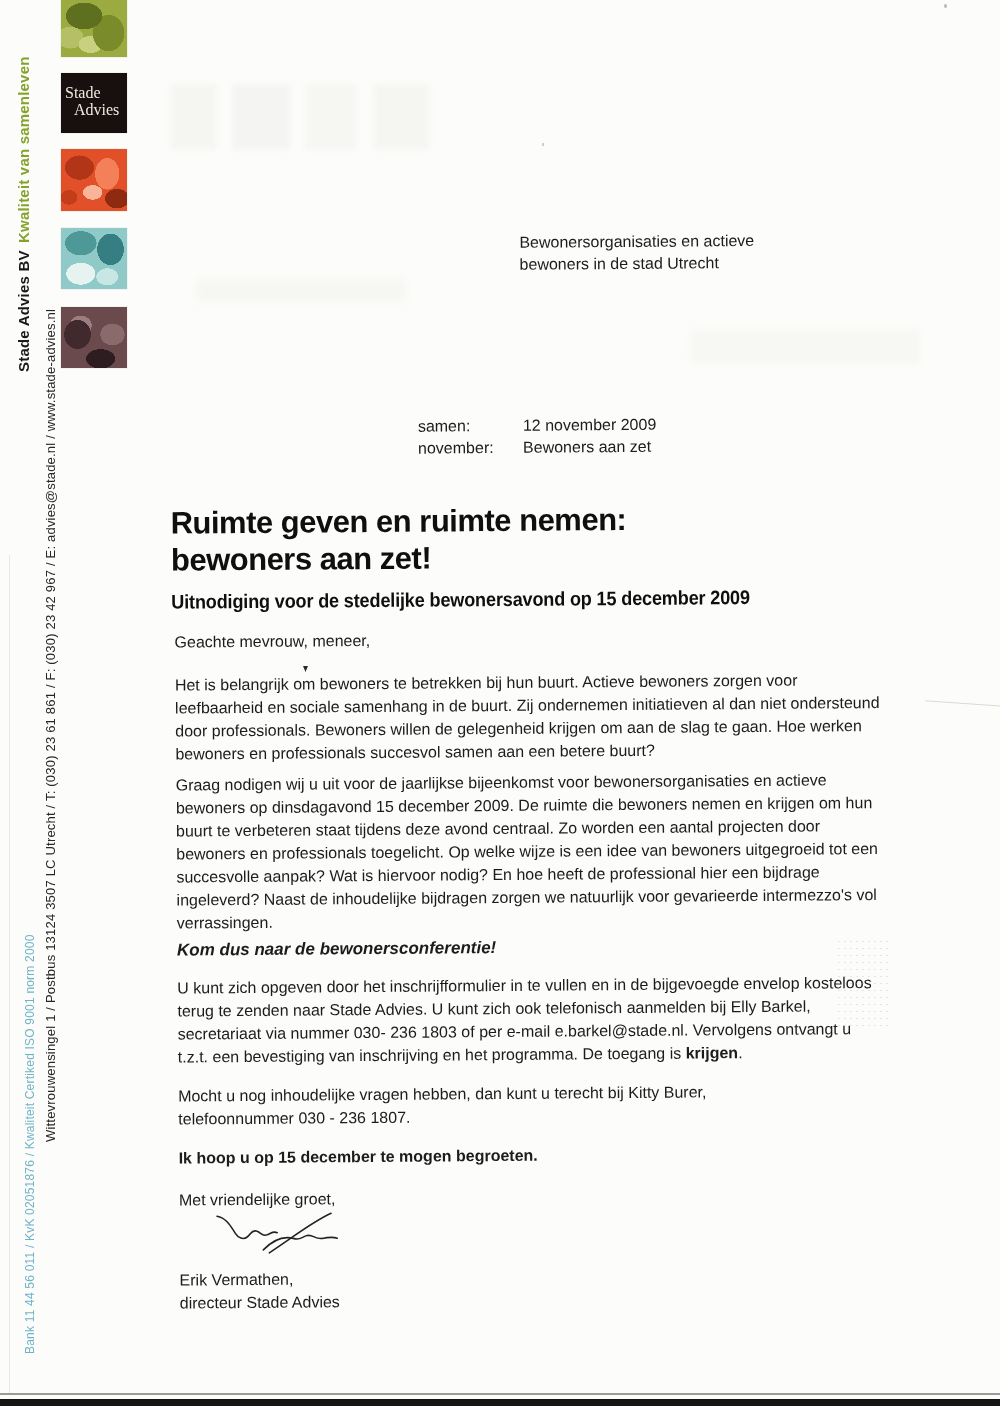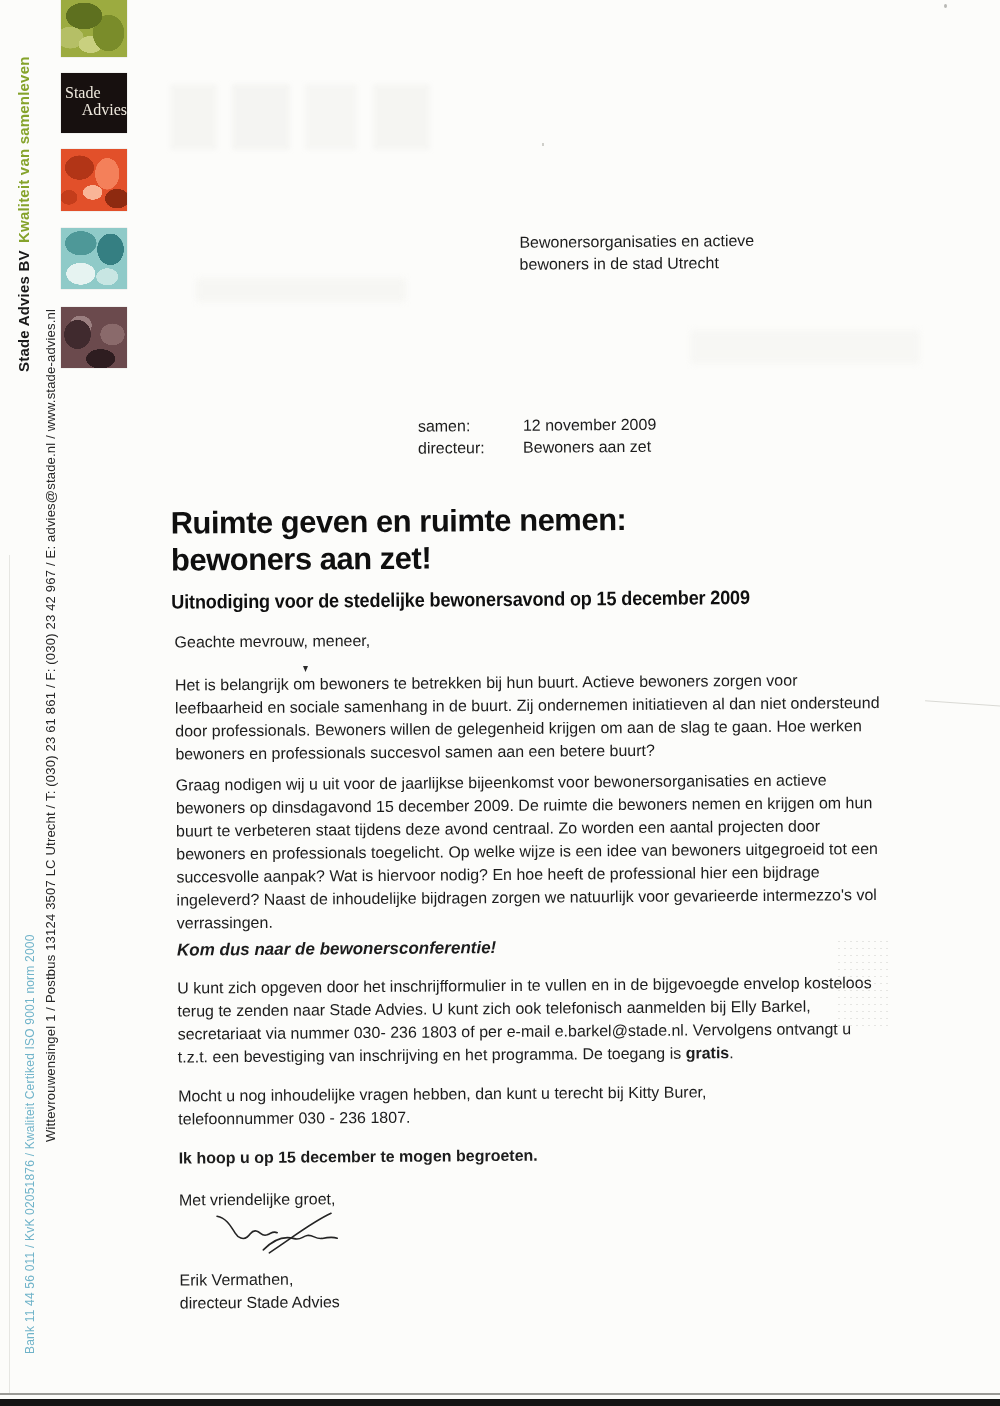--- a/index.html
+++ b/index.html
@@ -16,21 +16,21 @@
       radial-gradient(ellipse 30px 22px at 35% 28%, #5e701f 0 60%, transparent 61%),
       radial-gradient(ellipse 26px 30px at 72% 58%, #7a8c2a 0 60%, transparent 61%),
       radial-gradient(ellipse 20px 14px at 45% 78%, #c9d07f 0 60%, transparent 61%),
       radial-gradient(ellipse 22px 18px at 14% 66%, #b5bf66 0 60%, transparent 61%);
   }
   .logo-block { top:73px; height:60px; background:#17100f; }
   .logo-block .l1, .logo-block .l2 {
     font-family:"Liberation Serif", serif; color:#efe9de; font-size:16px; line-height:17px;
   }
   .logo-block .l1 { padding:11px 0 0 4px; }
-  .logo-block .l2 { padding-left:13px;text-align:right; }
+  .logo-block .l2 { padding-left:13px; }
   .ph-orange { top:149px; height:62px; background-color:#e2502a;
     background-image:
       radial-gradient(ellipse 24px 20px at 28% 30%, #b23517 0 60%, transparent 61%),
       radial-gradient(ellipse 20px 26px at 70% 40%, #f4805a 0 60%, transparent 61%),
       radial-gradient(ellipse 16px 12px at 48% 70%, #f9b597 0 60%, transparent 61%),
       radial-gradient(ellipse 20px 16px at 85% 80%, #8e2a10 0 60%, transparent 61%),
       radial-gradient(ellipse 14px 12px at 12% 78%, #c43d1b 0 60%, transparent 61%);
   }
   .ph-teal { top:228px; height:61px; background-color:#8fcac8;
     background-image:
@@ -125,21 +125,21 @@
   <div class="vtext bankline">Bank 11 44 56 011 / KvK 02051876 / Kwaliteit Certiked ISO 9001 norm 2000</div>
 
   <div class="letter">
 
     <div class="abs recipient pre">Bewonersorganisaties en actieve
 bewoners in de stad Utrecht</div>
 
     <div class="abs meta">
       <span>samen:</span>
       <span>12 november 2009</span>
-      <span>directeur:</span>
+      <span>november:</span>
       <span>Bewoners aan zet</span>
     </div>
 
     <div class="abs title pre">Ruimte geven en ruimte nemen:
 bewoners aan zet!</div>
 
     <div class="abs subtitle">Uitnodiging voor de stedelijke bewonersavond op 15 december 2009</div>
 
     <div class="abs greeting bodytxt">Geachte mevrouw, meneer,</div>
 
@@ -154,21 +154,21 @@
 bewoners en professionals toegelicht. Op welke wijze is een idee van bewoners uitgegroeid tot een
 succesvolle aanpak? Wat is hiervoor nodig? En hoe heeft de professional hier een bijdrage
 ingeleverd? Naast de inhoudelijke bijdragen zorgen we natuurlijk voor gevarieerde intermezzo's vol
 verrassingen.</div>
 
     <div class="abs cta">Kom dus naar de bewonersconferentie!</div>
 
     <div class="abs p3 bodytxt pre"><span>U kunt zich opgeven door het inschrijfformulier in te vullen en in de bijgevoegde envelop kosteloos
 terug te zenden naar Stade Advies. U kunt zich ook telefonisch aanmelden bij Elly Barkel,
 secretariaat via nummer 030- 236 1803 of per e-mail e.barkel@stade.nl. Vervolgens ontvangt u
-t.z.t. een bevestiging van inschrijving en het programma. De toegang is </span><b>gratis</b><span>.</span></div>
+t.z.t. een bevestiging van inschrijving en het programma. De toegang is </span><b>krijgen</b><span>.</span></div>
 
     <div class="abs p4 bodytxt pre">Mocht u nog inhoudelijke vragen hebben, dan kunt u terecht bij Kitty Burer,
 telefoonnummer 030 - 236 1807.</div>
 
     <div class="abs closing-bold bodytxt">Ik hoop u op 15 december te mogen begroeten.</div>
 
     <div class="abs salutation bodytxt">Met vriendelijke groet,</div>
 
     <div class="abs signature">
       <svg class="sig" width="140" height="50" viewBox="0 0 140 50">

